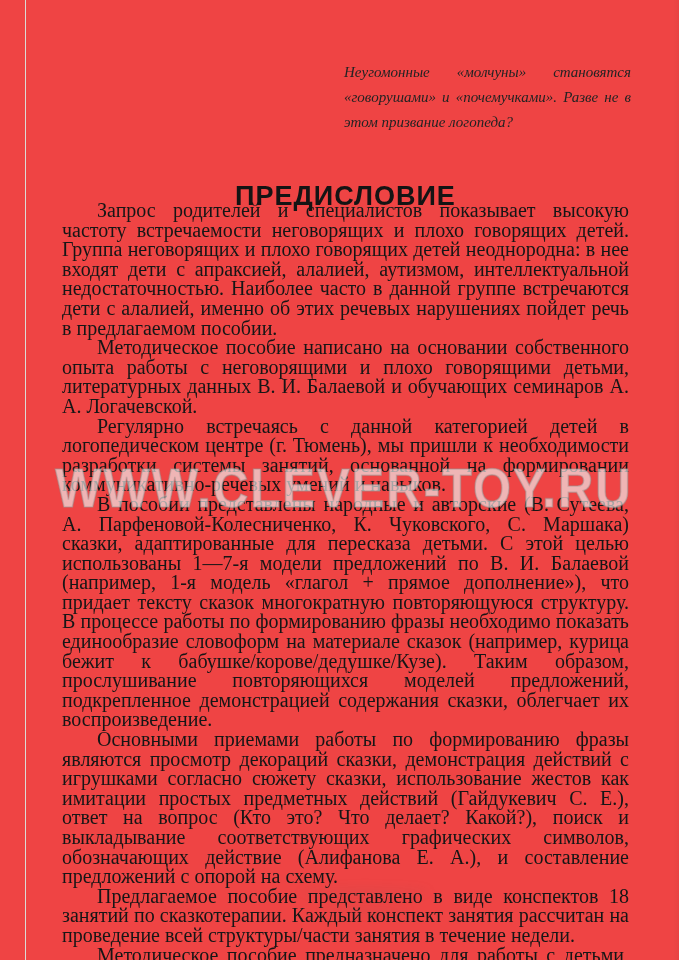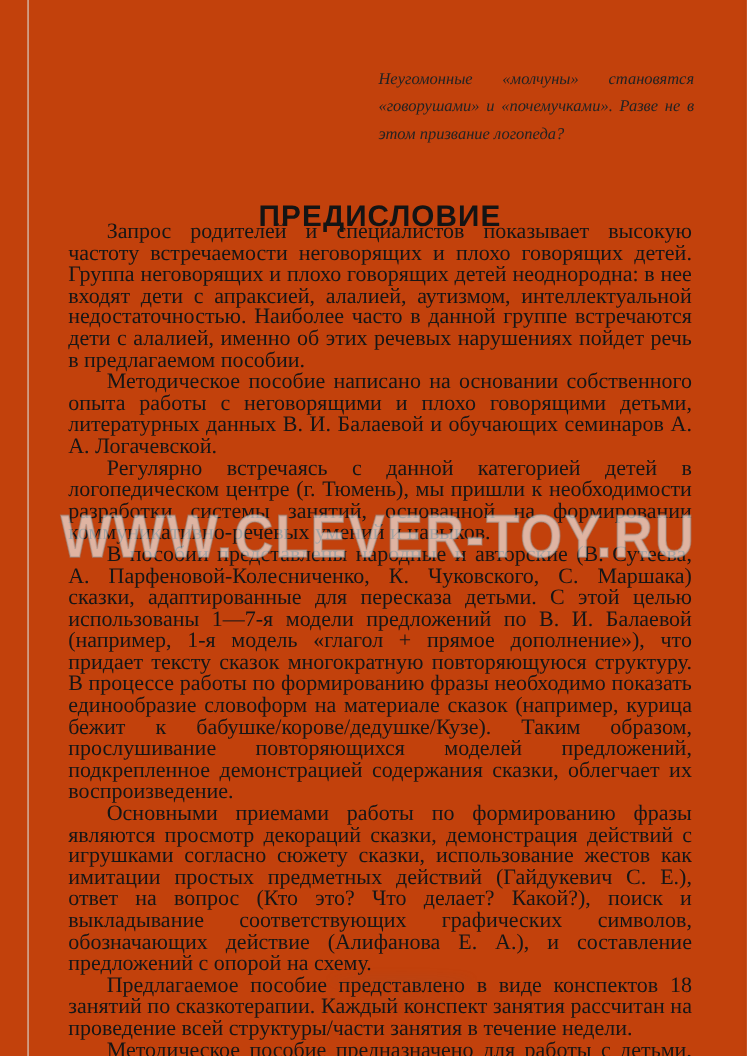--- a/index.html
+++ b/index.html
@@ -4,21 +4,21 @@
 <style>
   html, body {
     margin: 0;
     padding: 0;
     background: #ffffff;
   }
   .scan-page {
     position: relative;
     width: 679px;
     height: 960px;
-    background: #c2410c;
+    background: #ef4444;
     overflow: hidden;
     font-family: "Liberation Serif", serif;
   }
   .page-edge-line {
     position: absolute;
     left: 25px;
     top: 0;
     bottom: 0;
     width: 1px;
     background: #dadad4;

